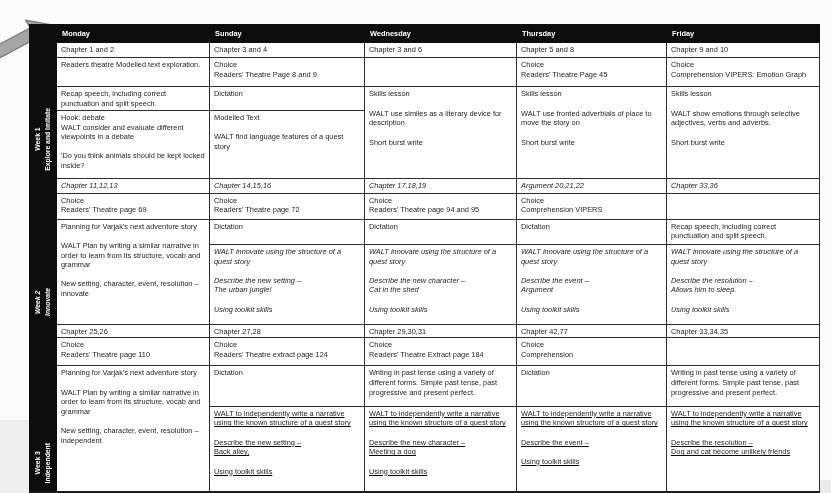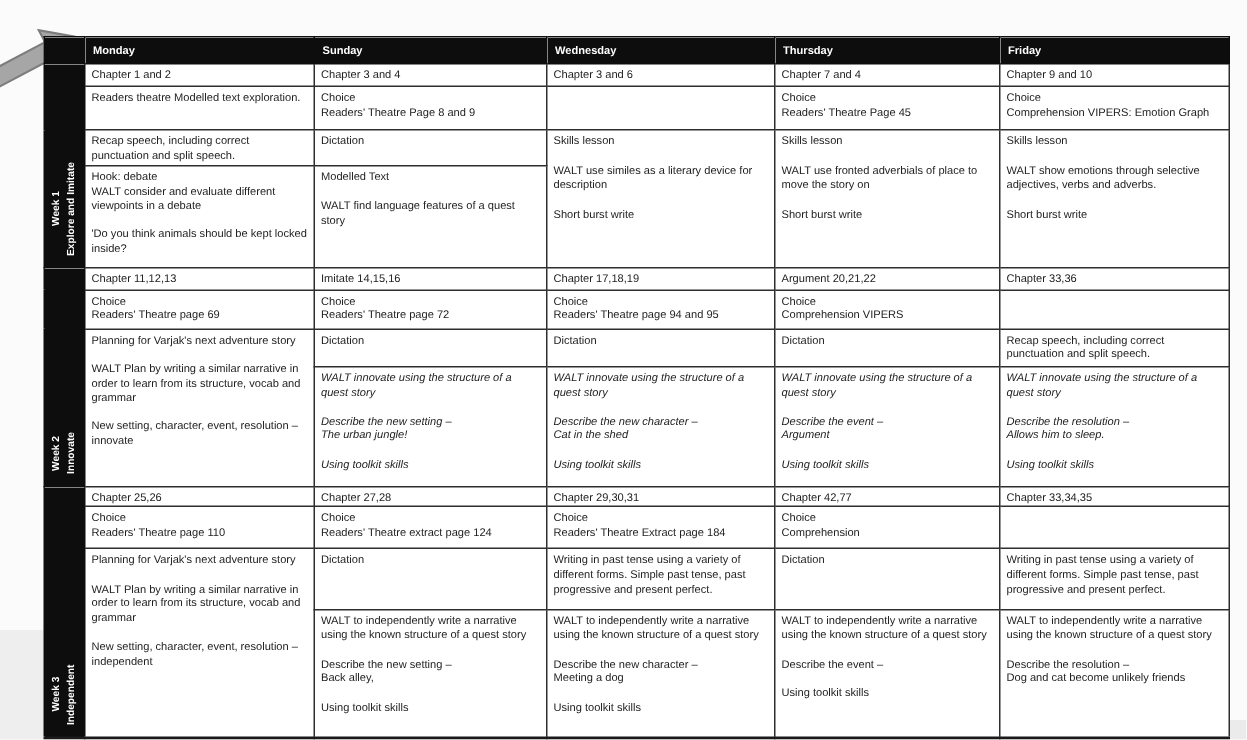--- a/index.html
+++ b/index.html
@@ -48,22 +48,22 @@
   td.wk .vlabel{
     display:inline-block;
     writing-mode:vertical-rl;
     transform:rotate(180deg);
     font-weight:bold;font-size:6.8px;line-height:1.5;
     white-space:pre;
   }
   
   tr.hdr  {height:18px;}
   tr.w1r1 {height:15px;} tr.w1r2 {height:29px;padding-left:17px;} tr.w1r3 {height:23px;} tr.w1r4 {height:68px;}
-  tr.w2r1 {height:14px;} tr.w2r2 {height:26px;} tr.w2r3 {height:25px;} tr.w2r4 {height:79px;font-style:italic;}
-  tr.w3r1 {height:13px;} tr.w3r2 {height:28px;} tr.w3r3 {height:40px;} tr.w3r4 {height:85px;}
+  tr.w2r1 {height:14px;font-style:italic;} tr.w2r2 {height:26px;} tr.w2r3 {height:25px;} tr.w2r4 {height:79px;font-style:italic;}
+  tr.w3r1 {height:13px;} tr.w3r2 {height:28px;} tr.w3r3 {height:40px;} tr.w3r4 {height:85px;text-decoration:underline;}
 </style>
 </head>
 <body>
 
 <div class="bottom-strip"></div>
 <div class="side-strip"></div>
 
 <svg class="arrow" viewBox="0 0 64 32" xmlns="http://www.w3.org/2000/svg">
   <polygon points="0,10 44,10 44,1 63,16 44,31 44,22 0,22" fill="#a6a6a6" stroke="#7d7d7d" stroke-width="1.4"></polygon>
 </svg>
@@ -87,21 +87,21 @@
     <th class="day">Thursday</th>
     <th class="day">Friday</th>
   </tr>
 
   <tr class="w1r1">
     <td class="wk" rowspan="4"><span class="vlabel">Week 1
 Explore and Imitate</span></td>
     <td>Chapter 1 and 2</td>
     <td>Chapter 3 and 4</td>
     <td>Chapter 3 and 6</td>
-    <td>Chapter 7 and 4</td>
+    <td>Chapter 5 and 8</td>
     <td>Chapter 9 and 10</td>
   </tr>
   <tr class="w1r2">
     <td>Readers theatre Modelled text exploration.</td>
     <td>Choice
 Readers' Theatre Page 8 and 9</td>
     <td></td>
     <td>Choice
 Readers' Theatre  Page 45</td>
     <td>Choice
@@ -133,21 +133,21 @@
 'Do you think animals should be kept locked inside?</td>
     <td>Modelled Text
 
 WALT find language features of a quest story</td>
   </tr>
 
   <tr class="w2r1">
     <td class="wk" rowspan="4"><span class="vlabel">Week 2
 Innovate</span></td>
     <td>Chapter 11,12,13</td>
-    <td>Imitate 14,15,16</td>
+    <td>Chapter 14,15,16</td>
     <td>Chapter 17,18,19</td>
     <td>Argument 20,21,22</td>
     <td>Chapter 33,36</td>
   </tr>
   <tr class="w2r2">
     <td>Choice
 Readers' Theatre page 69</td>
     <td>Choice
 Readers' Theatre page 72</td>
     <td>Choice

